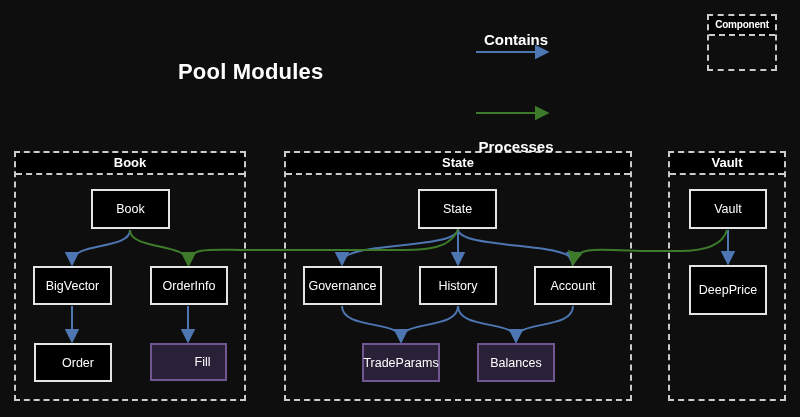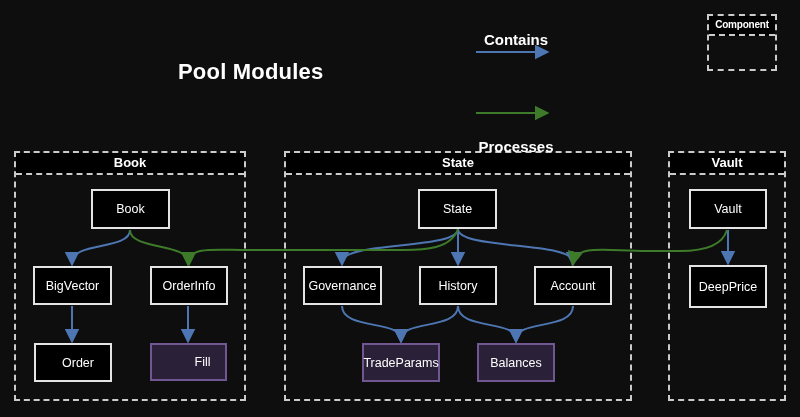--- a/index.html
+++ b/index.html
@@ -141,17 +141,17 @@
   <div class="node primitive" style="left:477px;top:343px;width:78px;height:39px;">
     <span>Balances</span>
   </div>
   <div class="node primitive" style="left:362px;top:343px;width:78px;height:39px;">
     <span>TradeParams</span>
   </div>
 
   <div class="node" style="left:689px;top:189px;width:78px;height:40px;">
     <span>Vault</span>
   </div>
-  <div class="node" style="left:689px;top:265px;width:78px;height:43px;">
+  <div class="node" style="left:689px;top:265px;width:78px;height:50px;">
     <span>DeepPrice</span>
   </div>
 
 </div>
 
 </body></html>

